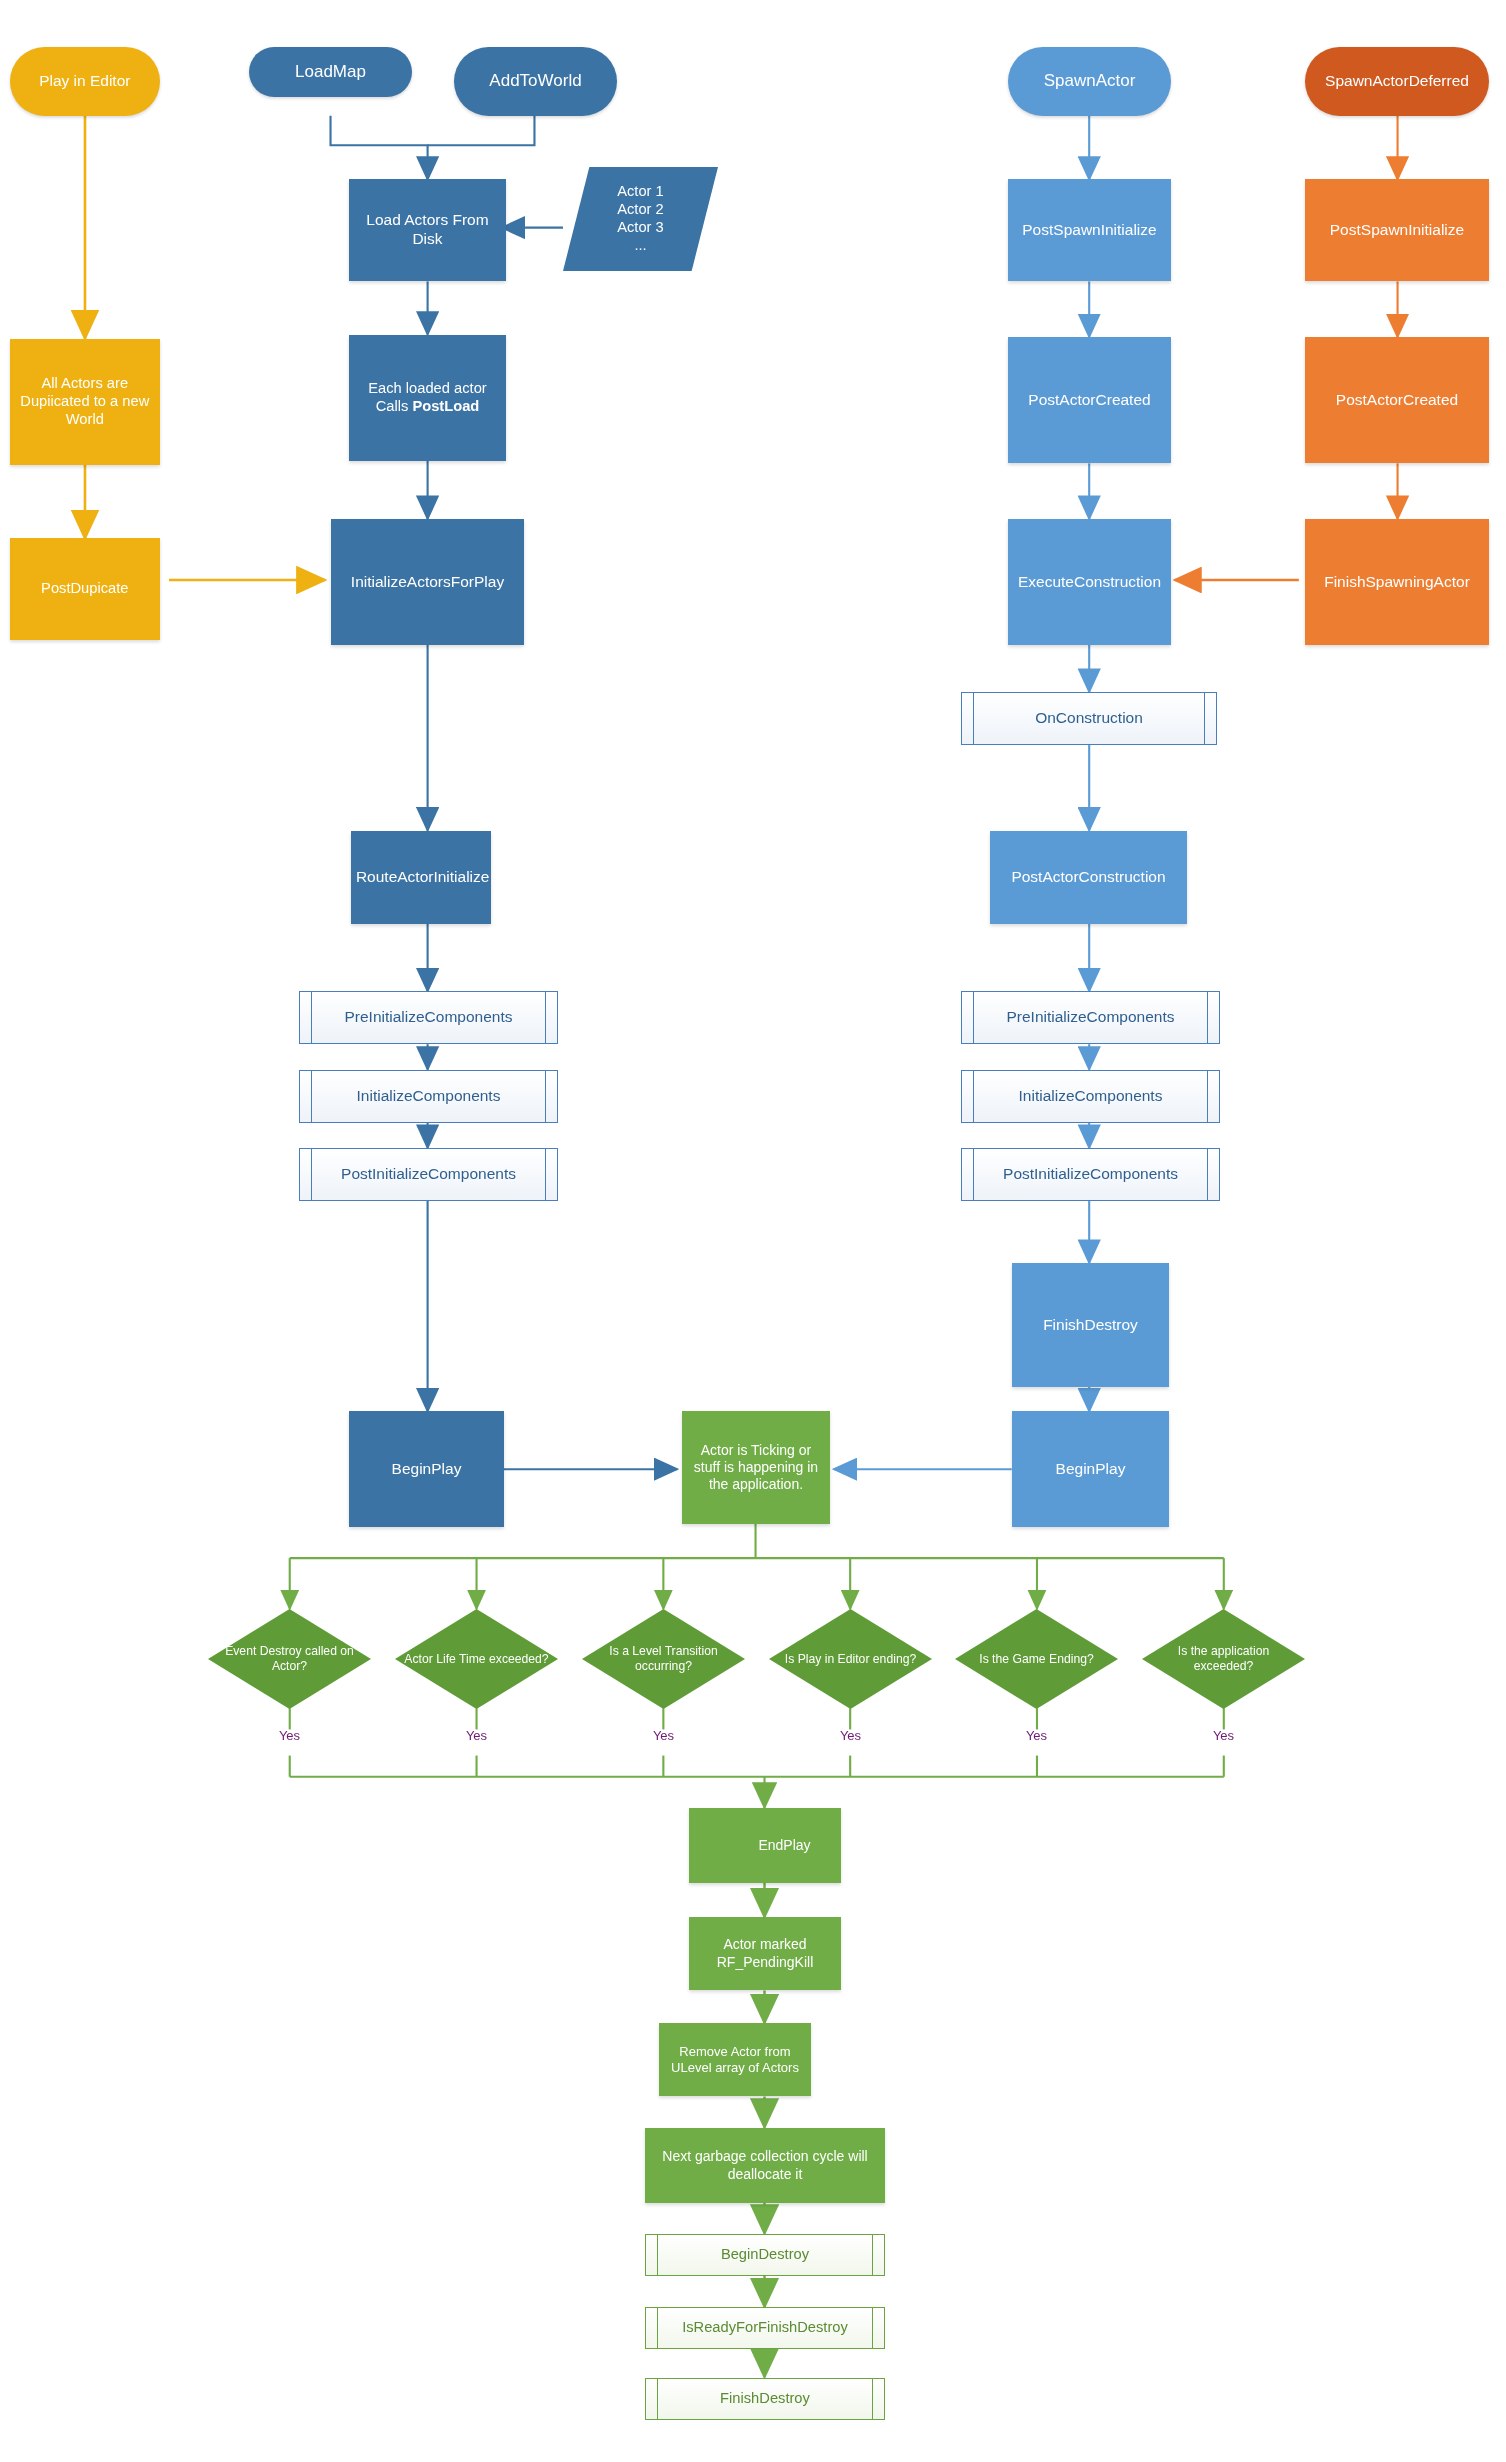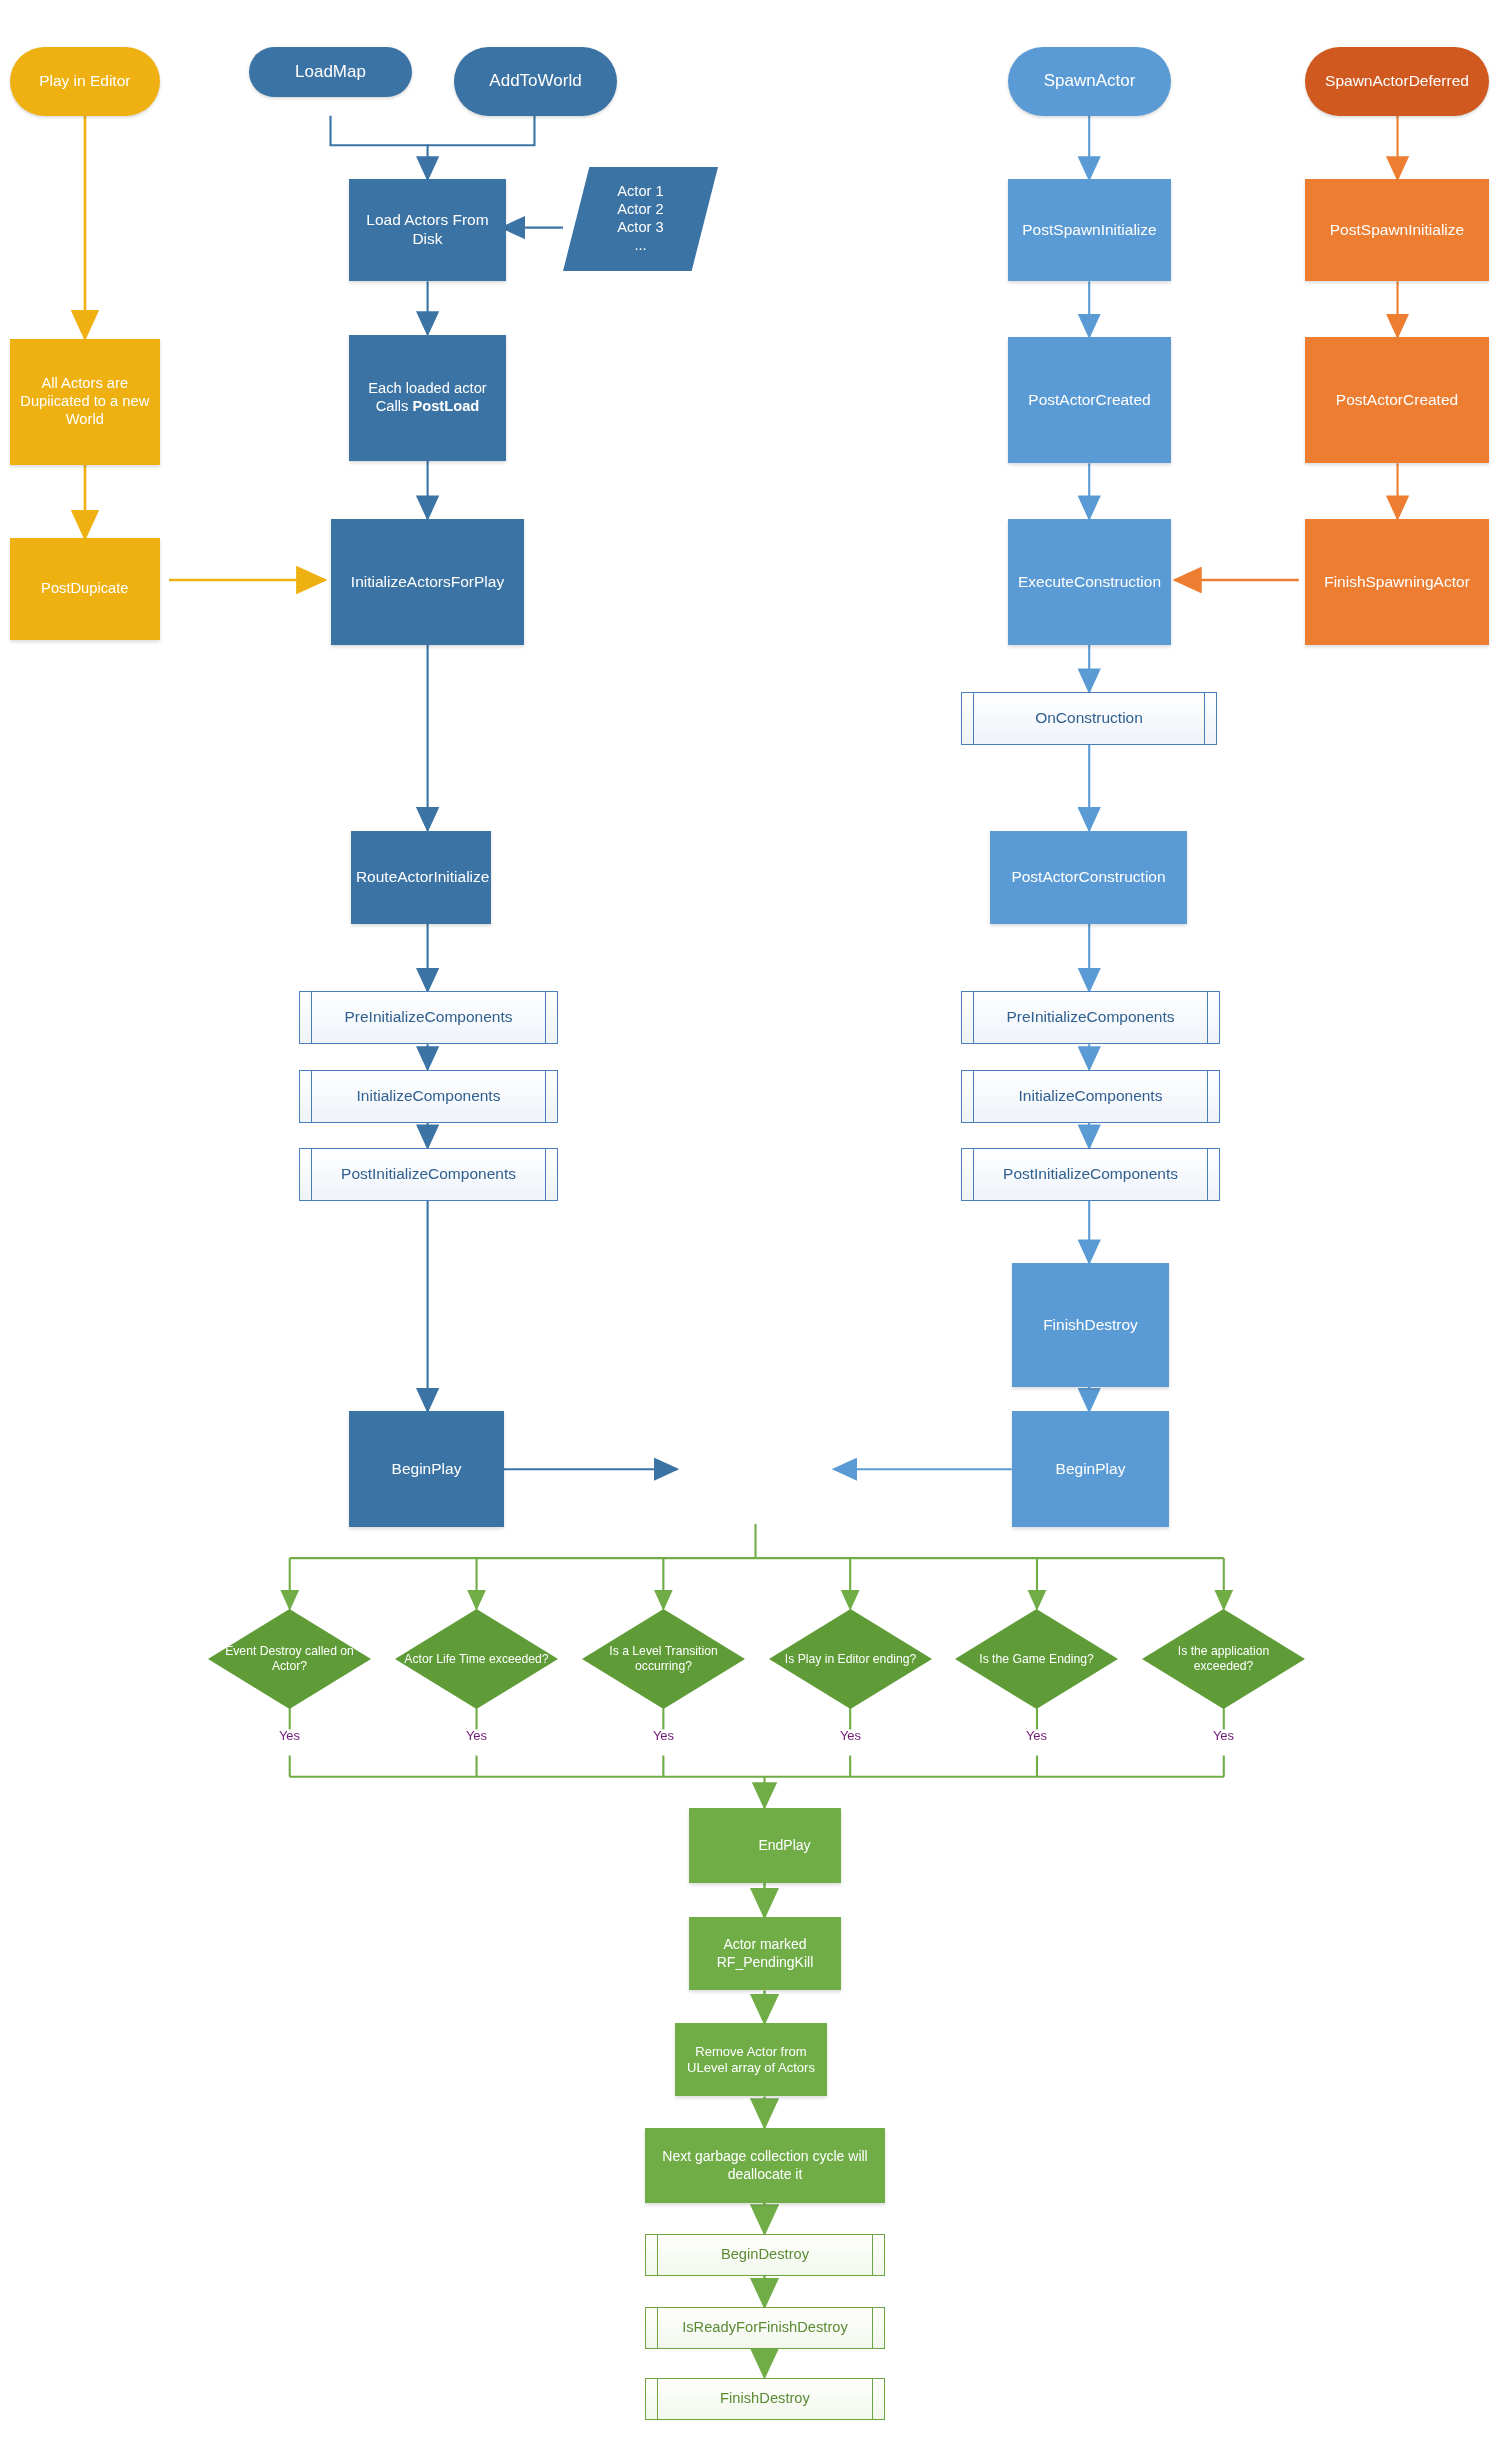--- a/index.html
+++ b/index.html
@@ -355,20 +355,23 @@
   </div>
 
   <div class="node process c-lightblue" style="left:1012px; top:1263px; width:157px; height:124px; font-size:15.5px;">
     <span class="lbl">FinishDestroy</span>
   </div>
 
   <div class="node process c-darkblue" style="left:349px; top:1411px; width:155px; height:116px; font-size:15.5px;">
     <span class="lbl">BeginPlay</span>
   </div>
 
+  <div class="node process c-green" style="left:682px; top:1411px; width:148px; height:113px; font-size:14px;">
+    <span class="lbl">Actor is Ticking or stuff is happening in the application.</span>
+  </div>
 
   <div class="node process c-lightblue" style="left:1012px; top:1411px; width:157px; height:116px; font-size:15.5px;">
     <span class="lbl">BeginPlay</span>
   </div>
 
   <div class="node diamond" style="left:208px; top:1609px; width:163px; height:100px; font-size:12.2px;">
     <span class="dia-bg"></span>
     <span class="lbl">Event Destroy called on Actor?</span>
   </div>
   <div class="node diamond" style="left:395px; top:1609px; width:163px; height:100px; font-size:12.2px;">
@@ -400,21 +403,21 @@
   <div class="edge-label" style="left:1191px; top:1728px; width:65px;"><span>Yes</span></div>
 
   <div class="node process c-green" style="left:689px; top:1808px; width:152px; height:75px; font-size:14px;padding-left:39px;">
     <span class="lbl">EndPlay</span>
   </div>
 
   <div class="node process c-green" style="left:689px; top:1917px; width:152px; height:73px; font-size:14px;">
     <span class="lbl">Actor marked RF_PendingKill</span>
   </div>
 
-  <div class="node process c-green" style="left:675px; top:2023px; width:152px; height:73px; font-size:13px;">
+  <div class="node process c-green" style="left:659px; top:2023px; width:152px; height:73px; font-size:13px;">
     <span class="lbl">Remove Actor from ULevel array of Actors</span>
   </div>
 
   <div class="node process c-green" style="left:645px; top:2128px; width:240px; height:75px; font-size:14px;">
     <span class="lbl">Next garbage collection cycle will deallocate it</span>
   </div>
 
   <div class="node predefined green" style="left:645px; top:2234px; width:240px; height:42px; font-size:14.7px;">
     <span class="lbl">BeginDestroy</span>
   </div>

